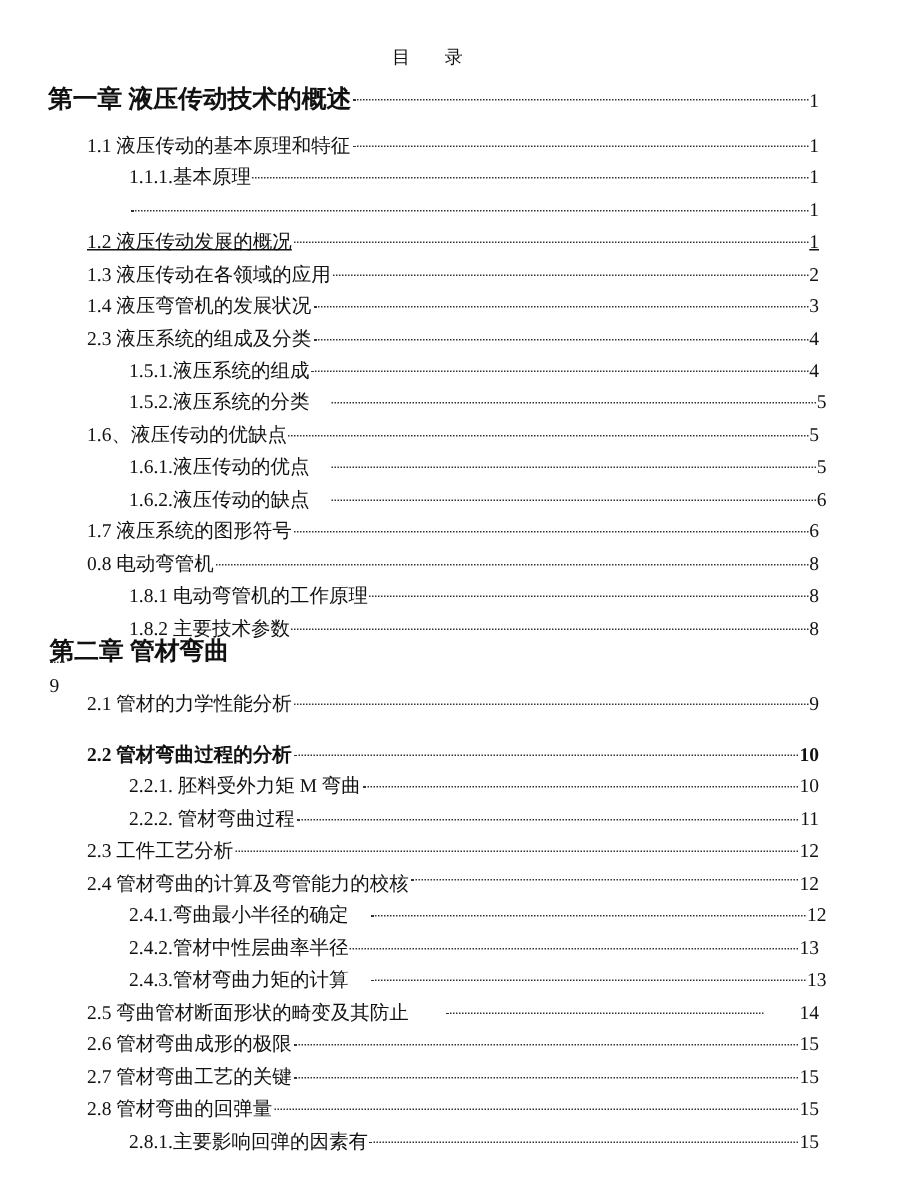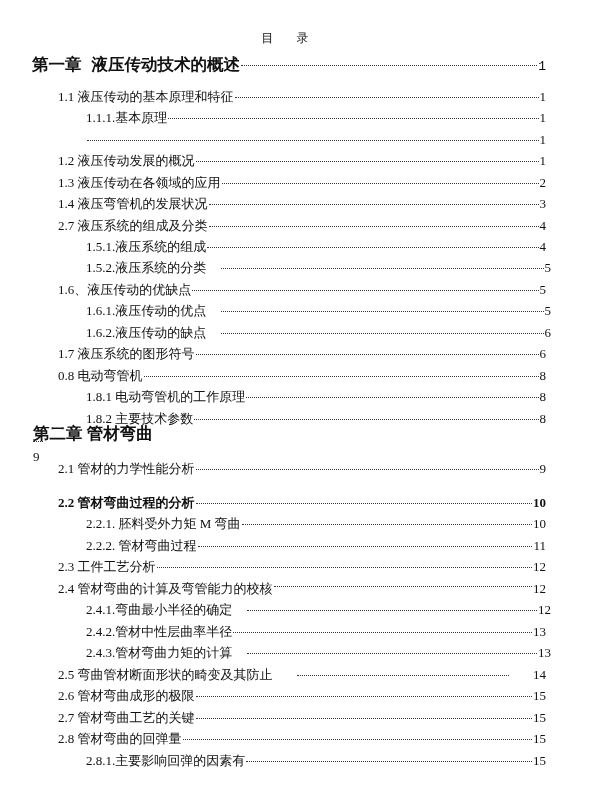--- a/index.html
+++ b/index.html
@@ -18,56 +18,56 @@
   .lvl1 { left:58px; font-size:13px; line-height:18px; }
   .lvl2 { left:86px; font-size:13px; line-height:18px; }
   .gap .label { padding-right:14px; }
   .gap { right:56px; }
 </style>
 </head>
 <body>
 
 <div class="title">目 录</div>
 <div id="toc">
-    <div class="row lvl0" style="top: 55px; font-family: Liberation Mono, monospace;">
+    <div class="row lvl0" style="top: 55px;">
       <span class="label">第一章 液压传动技术的概述</span>
       <span class="leader"></span>
       <span class="page">1</span>
     </div>
     <div class="row lvl1" style="top: 88px;">
       <span class="label">1.1 液压传动的基本原理和特征</span>
       <span class="leader"></span>
       <span class="page">1</span>
     </div>
     <div class="row lvl2" style="top: 109px;">
       <span class="label">1.1.1.基本原理</span>
       <span class="leader"></span>
       <span class="page">1</span>
     </div>
     <div class="row lvl2" style="top: 131px;">
       <span class="leader"></span>
       <span class="page">1</span>
     </div>
-    <div class="row lvl1" style="top: 152px;">
+    <div class="row lvl1" style="top: 152px; text-decoration: underline;">
       <span class="label">1.2 液压传动发展的概况</span>
       <span class="leader"></span>
       <span class="page">1</span>
     </div>
     <div class="row lvl1" style="top: 174px;">
       <span class="label">1.3 液压传动在各领域的应用</span>
       <span class="leader"></span>
       <span class="page">2</span>
     </div>
     <div class="row lvl1" style="top: 195px;">
       <span class="label">1.4 液压弯管机的发展状况</span>
       <span class="leader"></span>
       <span class="page">3</span>
     </div>
     <div class="row lvl1" style="top: 217px;">
-      <span class="label">2.7 液压系统的组成及分类</span>
+      <span class="label">2.3 液压系统的组成及分类</span>
       <span class="leader"></span>
       <span class="page">4</span>
     </div>
     <div class="row lvl2" style="top: 238px;">
       <span class="label">1.5.1.液压系统的组成</span>
       <span class="leader"></span>
       <span class="page">4</span>
     </div>
     <div class="row lvl2 gap" style="top: 259px;">
       <span class="label">1.5.2.液压系统的分类</span>

